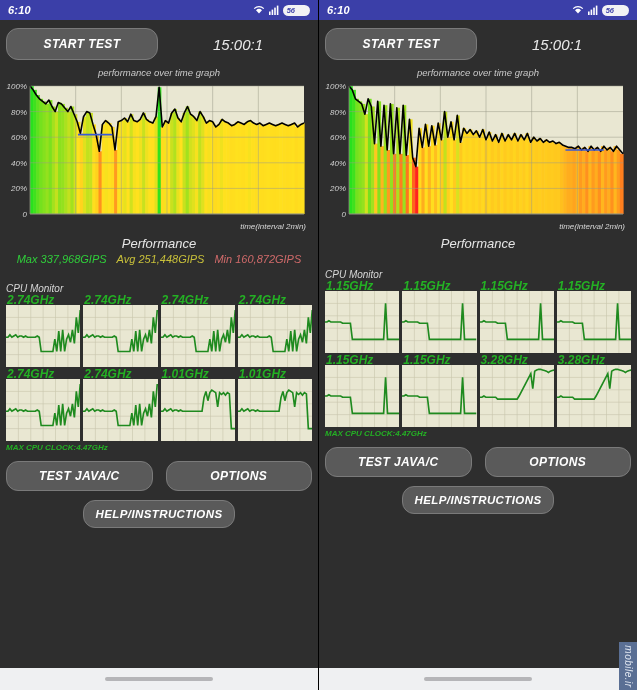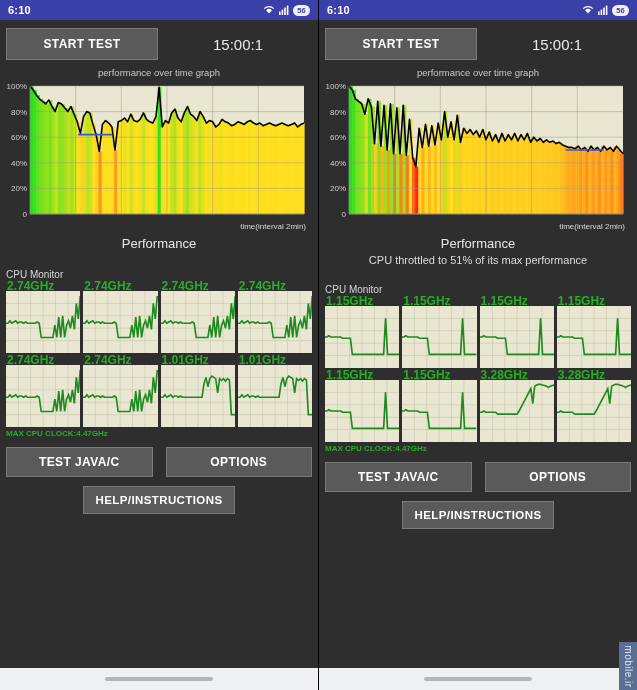--- a/index.html
+++ b/index.html
@@ -1,43 +1,43 @@
 <!DOCTYPE html>
 <html><head>
 <meta charset="utf-8">
 <style>
   * { margin:0; padding:0; box-sizing:border-box; }
   html,body { width:637px; height:690px; background:#eff0f2;
     font-family:"Liberation Sans", sans-serif; overflow:hidden; }
 
-  .screens { display:flex; width:637px; height:496px; }
+  .screens { display:flex; width:637px; height:496px;font-style:italic; }
   .phone { position:relative; width:318px; height:690px; background:#2b2b2b;
            overflow:hidden; }
   .phone.left  { width:318px; }
   .phone.right { width:319px; border-left:1px solid #000; }
 
   
   .statusbar { height:20px; background:#3b3fa8; display:flex; align-items:center;
                justify-content:space-between; padding:0 8px; }
   .clock { color:#fff; font-size:11px; font-weight:bold; letter-spacing:.2px; }
   .sysicons { display:flex; align-items:center; gap:4px; }
   .sysicons svg { display:block; }
   .battpill { background:#f2f2f4; color:#3b3fa8; font-size:7.5px; font-weight:bold;
-              border-radius:6px; padding:1px 4px 1px 4px; line-height:9px;
+              border-radius:6px; padding:1px 15px 1px 4px; line-height:9px;
               min-width:17px; text-align:center; }
 
   
   .app { background:#2e2e2e; padding:6px 6px 0 6px; height:670px;
          display:flex; flex-direction:column; }
 
   .toprow { display:flex; align-items:center; gap:6px; height:36px; margin-bottom:4px; }
   .btn { background:#5a5a5a; border:1px solid #7a7a7a; color:#fff;
          font-size:12px; font-weight:bold; letter-spacing:.4px;
          display:flex; align-items:center; justify-content:center;
-         border-radius:0; }
+         border-radius:12px; }
   .btn-start { width:152px; height:32px; }
   .timer { color:#e8e8e8; font-size:15px; flex:1; text-align:center; }
 
   
   .chart-title { text-align:center; color:#c9c9c9; font-size:9.5px;
                  margin:1px 0 2px 0; }
   .chart-wrap { position:relative; height:150px; margin:0 2px 0 0; }
   .chart-wrap svg { display:block; }
   .xaxis-label { position:absolute; right:4px; bottom:-1px; color:#d8d8d8;
                  font-size:8px; }
@@ -223,20 +223,25 @@
             <line x1="252.33333333333334" y1="6" x2="252.33333333333334" y2="134" stroke="#9a9a88" stroke-width="0.5"></line>
             <path d="M24.0 6.0 L27.1 9.8 L30.3 15.0 L33.4 18.8 L36.6 21.4 L39.7 23.9 L42.9 20.1 L46.0 26.5 L49.2 31.6 L52.3 22.6 L55.5 23.9 L58.6 27.8 L61.8 31.6 L64.9 26.5 L68.1 34.2 L71.2 41.8 L74.4 53.4 L77.5 36.7 L80.7 31.6 L83.8 32.9 L87.0 44.4 L90.1 54.6 L93.3 71.3 L96.4 44.4 L99.6 40.6 L102.7 43.1 L105.9 47.0 L109.0 70.0 L112.2 41.8 L115.3 40.6 L118.5 38.0 L121.6 41.8 L124.8 34.2 L127.9 40.6 L131.1 41.8 L134.2 39.3 L137.4 32.9 L140.5 39.3 L143.7 41.8 L146.8 43.1 L150.0 36.7 L153.1 7.3 L156.3 47.0 L159.4 40.6 L162.6 43.1 L165.7 32.9 L168.9 29.0 L172.0 38.0 L175.2 41.8 L178.3 32.9 L181.5 26.5 L184.6 34.2 L187.8 36.7 L190.9 40.6 L194.1 31.6 L197.2 36.7 L200.4 43.1 L203.5 40.6 L206.7 41.8 L209.8 47.0 L213.0 44.4 L216.1 39.3 L219.3 41.8 L222.4 43.1 L225.6 45.7 L228.7 44.4 L231.9 41.8 L235.0 43.1 L238.2 44.4 L241.3 41.8 L244.5 40.6 L247.6 43.1 L250.8 44.4 L253.9 43.1 L257.1 45.7 L260.2 44.4 L263.4 43.1 L266.5 44.4 L269.7 45.7 L272.8 44.4 L276.0 43.1 L279.1 44.4 L282.3 45.7 L285.4 44.4 L288.6 43.1 L291.7 47.0 L294.9 44.4 L298.0 43.1 " fill="none" stroke="#000" stroke-width="1.6" stroke-linejoin="round"></path>
             <line x1="71.94999999999999" y1="54.64" x2="106.2" y2="54.64" stroke="#3a5ad9" stroke-width="1.6"></line>
             <line x1="24" y1="6" x2="24" y2="134" stroke="#8d8d7d" stroke-width="0.8"></line>
             <line x1="24" y1="134" x2="298" y2="134" stroke="#8d8d7d" stroke-width="0.8"></line>
           </svg>
         <div class="xaxis-label">time(interval 2min)</div>
       </div>
 
       <div class="perf-title">Performance</div>
+      <div class="perf-stats">
+        <span class="perf-max">Max 337,968GIPS</span>
+        <span class="perf-avg">Avg 251,448GIPS</span>
+        <span class="perf-min">Min 160,872GIPS</span>
+      </div>
 
       <div class="cpu-title">CPU Monitor</div>
       <div class="cpu-grid" id="cpu-grid-0">
           <div class="cpu-cell">
             <div class="cpu-freq">2.74GHz</div>
             <svg viewBox="0 0 72 62" preserveAspectRatio="none">
               <rect x="0" y="0" width="72" height="62" fill="#e9e7d2"></rect>
               <line x1="12" y1="0" x2="12" y2="62" stroke="#c9c6ad" stroke-width="0.6"></line>
               <line x1="24" y1="0" x2="24" y2="62" stroke="#c9c6ad" stroke-width="0.6"></line>
               <line x1="36" y1="0" x2="36" y2="62" stroke="#c9c6ad" stroke-width="0.6"></line>
@@ -516,21 +521,20 @@
             <line x1="252.33333333333334" y1="6" x2="252.33333333333334" y2="134" stroke="#9a9a88" stroke-width="0.5"></line>
             <path d="M24.0 6.0 L27.2 9.8 L30.4 18.8 L33.6 21.4 L36.7 23.9 L39.9 34.2 L43.1 18.8 L46.3 26.5 L49.5 63.6 L52.7 21.4 L55.9 66.2 L59.0 25.2 L62.2 70.0 L65.4 23.9 L68.6 73.8 L71.8 27.8 L75.0 73.8 L78.2 25.2 L81.3 75.1 L84.5 39.3 L87.7 77.7 L90.9 86.6 L94.1 48.2 L97.3 67.4 L100.5 44.4 L103.7 66.2 L106.8 45.7 L110.0 64.9 L113.2 43.1 L116.4 59.8 L119.6 31.6 L122.8 57.2 L126.0 41.8 L129.1 59.8 L132.3 35.4 L135.5 62.3 L138.7 48.2 L141.9 53.4 L145.1 49.5 L148.3 54.6 L151.4 50.8 L154.6 57.2 L157.8 49.5 L161.0 59.8 L164.2 52.1 L167.4 61.0 L170.6 54.6 L173.7 62.3 L176.9 53.4 L180.1 61.0 L183.3 54.6 L186.5 59.8 L189.7 53.4 L192.9 61.0 L196.0 54.6 L199.2 59.8 L202.4 53.4 L205.6 62.3 L208.8 57.2 L212.0 61.0 L215.2 58.5 L218.3 62.3 L221.5 59.8 L224.7 62.3 L227.9 61.0 L231.1 63.6 L234.3 62.3 L237.5 64.9 L240.7 66.2 L243.8 67.4 L247.0 67.4 L250.2 68.7 L253.4 66.2 L256.6 70.0 L259.8 67.4 L263.0 71.3 L266.1 66.2 L269.3 70.0 L272.5 67.4 L275.7 71.3 L278.9 66.2 L282.1 70.0 L285.3 67.4 L288.4 71.3 L291.6 66.2 L294.8 70.0 L298.0 73.8 " fill="none" stroke="#000" stroke-width="1.6" stroke-linejoin="round"></path>
             <line x1="240.46" y1="70" x2="278.82000000000005" y2="70" stroke="#3a5ad9" stroke-width="1.6"></line>
             <line x1="24" y1="6" x2="24" y2="134" stroke="#8d8d7d" stroke-width="0.8"></line>
             <line x1="24" y1="134" x2="298" y2="134" stroke="#8d8d7d" stroke-width="0.8"></line>
           </svg>
         <div class="xaxis-label">time(interval 2min)</div>
       </div>
 
       <div class="perf-title">Performance</div>
-      <div class="perf-note">CPU throttled to 51% of its max performance</div>
 
       <div class="cpu-title">CPU Monitor</div>
       <div class="cpu-grid" id="cpu-grid-1">
           <div class="cpu-cell">
             <div class="cpu-freq">1.15GHz</div>
             <svg viewBox="0 0 72 62" preserveAspectRatio="none">
               <rect x="0" y="0" width="72" height="62" fill="#e9e7d2"></rect>
               <line x1="12" y1="0" x2="12" y2="62" stroke="#c9c6ad" stroke-width="0.6"></line>
               <line x1="24" y1="0" x2="24" y2="62" stroke="#c9c6ad" stroke-width="0.6"></line>
               <line x1="36" y1="0" x2="36" y2="62" stroke="#c9c6ad" stroke-width="0.6"></line>

